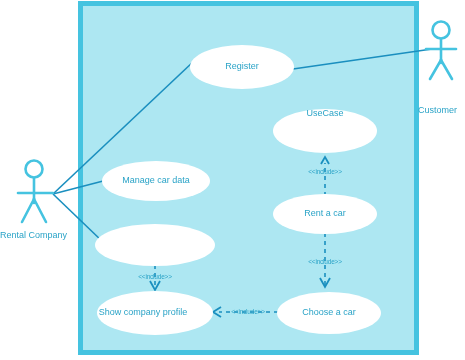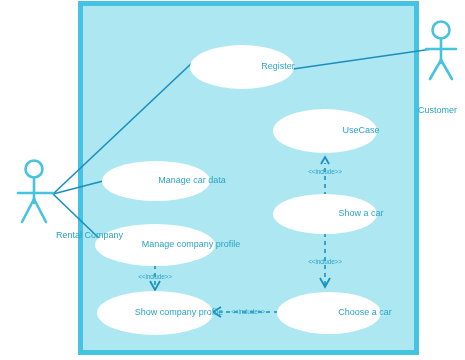--- a/index.html
+++ b/index.html
@@ -27,21 +27,20 @@
   .lbl {
     position: absolute;
     color: #2aa3c7;
     font-family: "Liberation Sans", sans-serif;
     white-space: nowrap;
     pointer-events: none;
   }
   .uc-label {
     font-size: 9px;
     text-align: center;
-    margin-left: 36px;
   }
   .actor-label {
     font-size: 9px;
   }
   .stereo-label {
     font-size: 6.5px;
     letter-spacing: -0.2px;
   }
 </style>
 </head>
@@ -105,35 +104,34 @@
       <circle cx="34" cy="169" r="8.5"></circle>
       <line x1="34" y1="178" x2="34" y2="203"></line>
       <line x1="18" y1="193" x2="53" y2="193"></line>
       <line x1="34" y1="199" x2="22" y2="222"></line>
       <line x1="34" y1="199" x2="46" y2="222"></line>
     </g>
   </svg>
 
   <div class="lbl uc-label" style="left:190px; top:61px; width:104px;">Register</div>
 
-  <div class="lbl uc-label" style="left:273px; top:125px; width:104px;">UseCase</div>
+  <div class="lbl uc-label" style="left:273px; top:108px; width:104px;">UseCase</div>
 
   <div class="lbl uc-label" style="left:102px; top:175px; width:108px;">Manage car data</div>
 
-  <div class="lbl uc-label" style="left:273px; top:208px; width:104px;">Show a car</div>
+  <div class="lbl uc-label" style="left:273px; top:208px; width:104px;">Rent a car</div>
 
-  <div class="lbl uc-label" style="left:95px; top:239px; width:120px;">Manage company profile</div>
 
   <div class="lbl uc-label" style="left:97px; top:307px; width:92px;">Show company profile</div>
 
   <div class="lbl uc-label" style="left:277px; top:307px; width:104px;text-align:center;">Choose a car</div>
 
   <div class="lbl actor-label" style="left:418px; top:105px;">Customer</div>
 
-  <div class="lbl actor-label" style="left:12px; top:230px;padding-left:44px;">Rental Company</div>
+  <div class="lbl actor-label" style="left:0px; top:230px;">Rental Company</div>
 
   <div class="lbl stereo-label" style="left:295px; top:168px; width:60px; text-align:center;">&lt;&lt;include&gt;&gt;</div>
 
   <div class="lbl stereo-label" style="left:295px; top:258px; width:60px; text-align:center;">&lt;&lt;include&gt;&gt;</div>
 
   <div class="lbl stereo-label" style="left:125px; top:273px; width:60px; text-align:center;">&lt;&lt;include&gt;&gt;</div>
 
   <div class="lbl stereo-label" style="left:222px; top:308px; width:52px; text-align:center;">&lt;&lt;include&gt;&gt;</div>
 
 </div>

